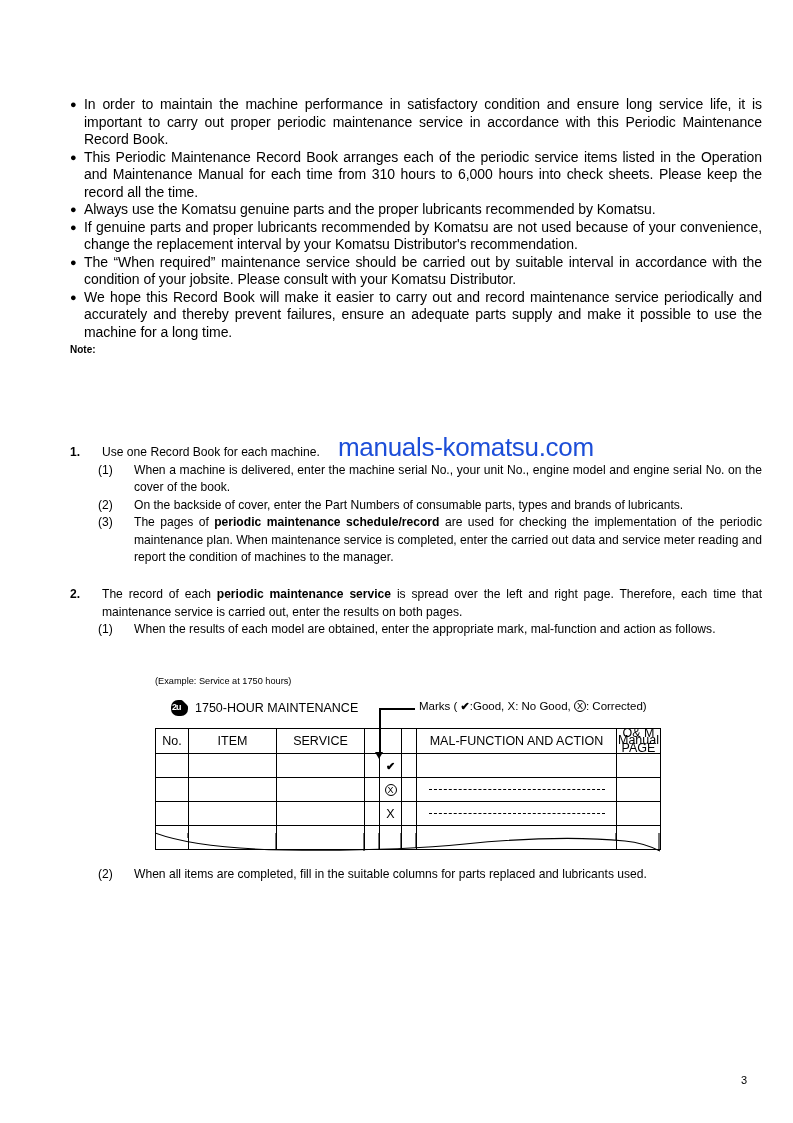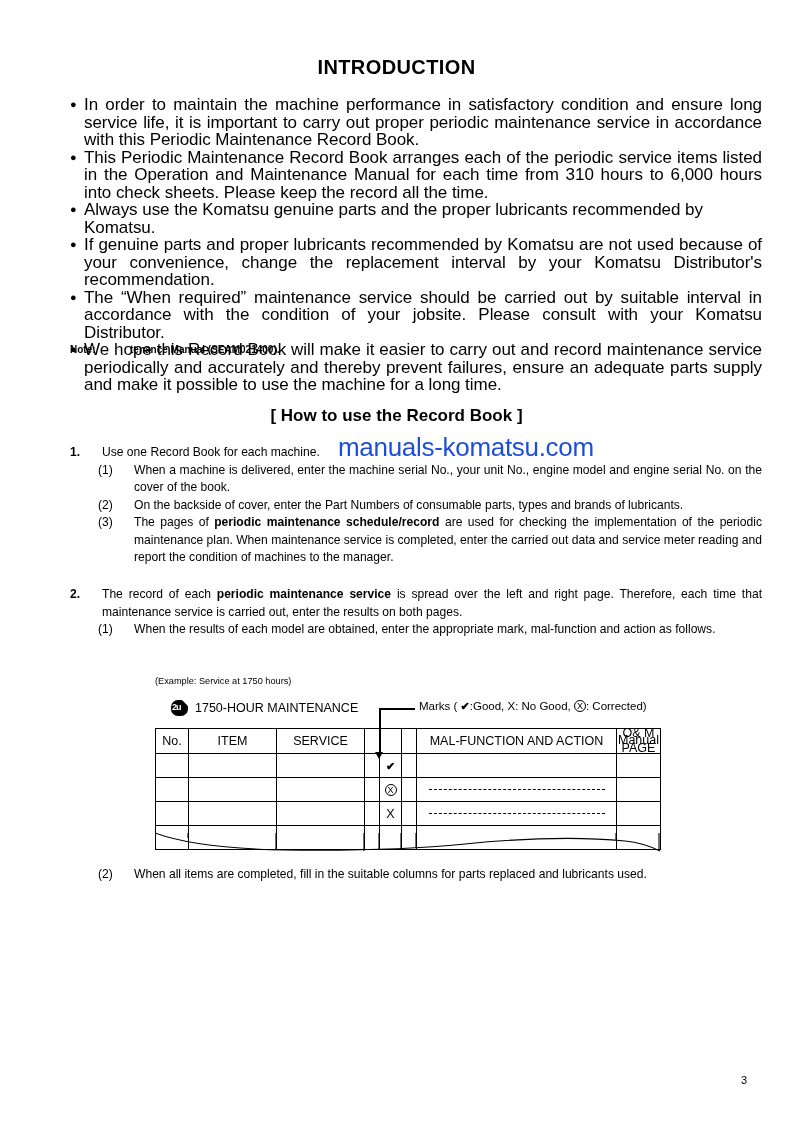--- a/index.html
+++ b/index.html
@@ -47,21 +47,21 @@
   .bullet-dot {
     width: 14px;
     min-width: 14px;
     font-size: 11px;
     line-height: 17.5px;
     text-align: left;
     padding-top: 0px;
   }
   .bullet-text {
     flex: 1;
-    font-size: 17px;
+    font-size: 14px;
     line-height: 17.5px;
     text-align: justify;
     text-justify: inter-word;
     letter-spacing: -0.05px;
   }
   .bullet-text.nojust { text-align: left; }
 
   
   .note-block {
     position: absolute;
@@ -305,21 +305,20 @@
     padding-right: 46px;
     text-align: right;
     font-size: 11px;
   }
 </style>
 </head>
 <body>
 
 <div class="page">
 
-  <div class="doc-title">INTRODUCTION</div>
 
   <div class="intro-list">
     <div class="bullet-row">
       <span class="bullet-dot">●</span>
       <span class="bullet-text">In order to maintain the machine performance in satisfactory condition and ensure long service life, it is important to carry out proper periodic maintenance service in accordance with this Periodic Maintenance Record Book.</span>
     </div>
     <div class="bullet-row">
       <span class="bullet-dot">●</span>
       <span class="bullet-text">This Periodic Maintenance Record Book arranges each of the periodic service items listed in the Operation and Maintenance Manual for each time from 310 hours to 6,000 hours into check sheets.  Please keep the record all the time.</span>
     </div>
@@ -337,25 +336,23 @@
     </div>
     <div class="bullet-row">
       <span class="bullet-dot">●</span>
       <span class="bullet-text">We hope this Record Book will make it easier to carry out and record maintenance service periodically and accurately and thereby prevent failures, ensure an adequate parts supply and make it possible to use the machine for a long time.</span>
     </div>
   </div>
 
   <div class="note-block">
     <span class="note-label">Note:</span>
     <span class="note-body">
-      <span class="l2">tenance Manual (SEAM021400).</span>
     </span>
   </div>
 
-  <div class="sub-title">[ How to use the Record Book ]</div>
 
   <div class="watermark">manuals-komatsu.com</div>
 
   <div class="num-block" id="block-1">
     <div class="num-row">
       <span class="num-marker">1.</span>
       <span class="num-body nojust">Use one Record Book for each machine.</span>
     </div>
     <div class="sub-row">
       <span class="sub-marker">(1)</span>

